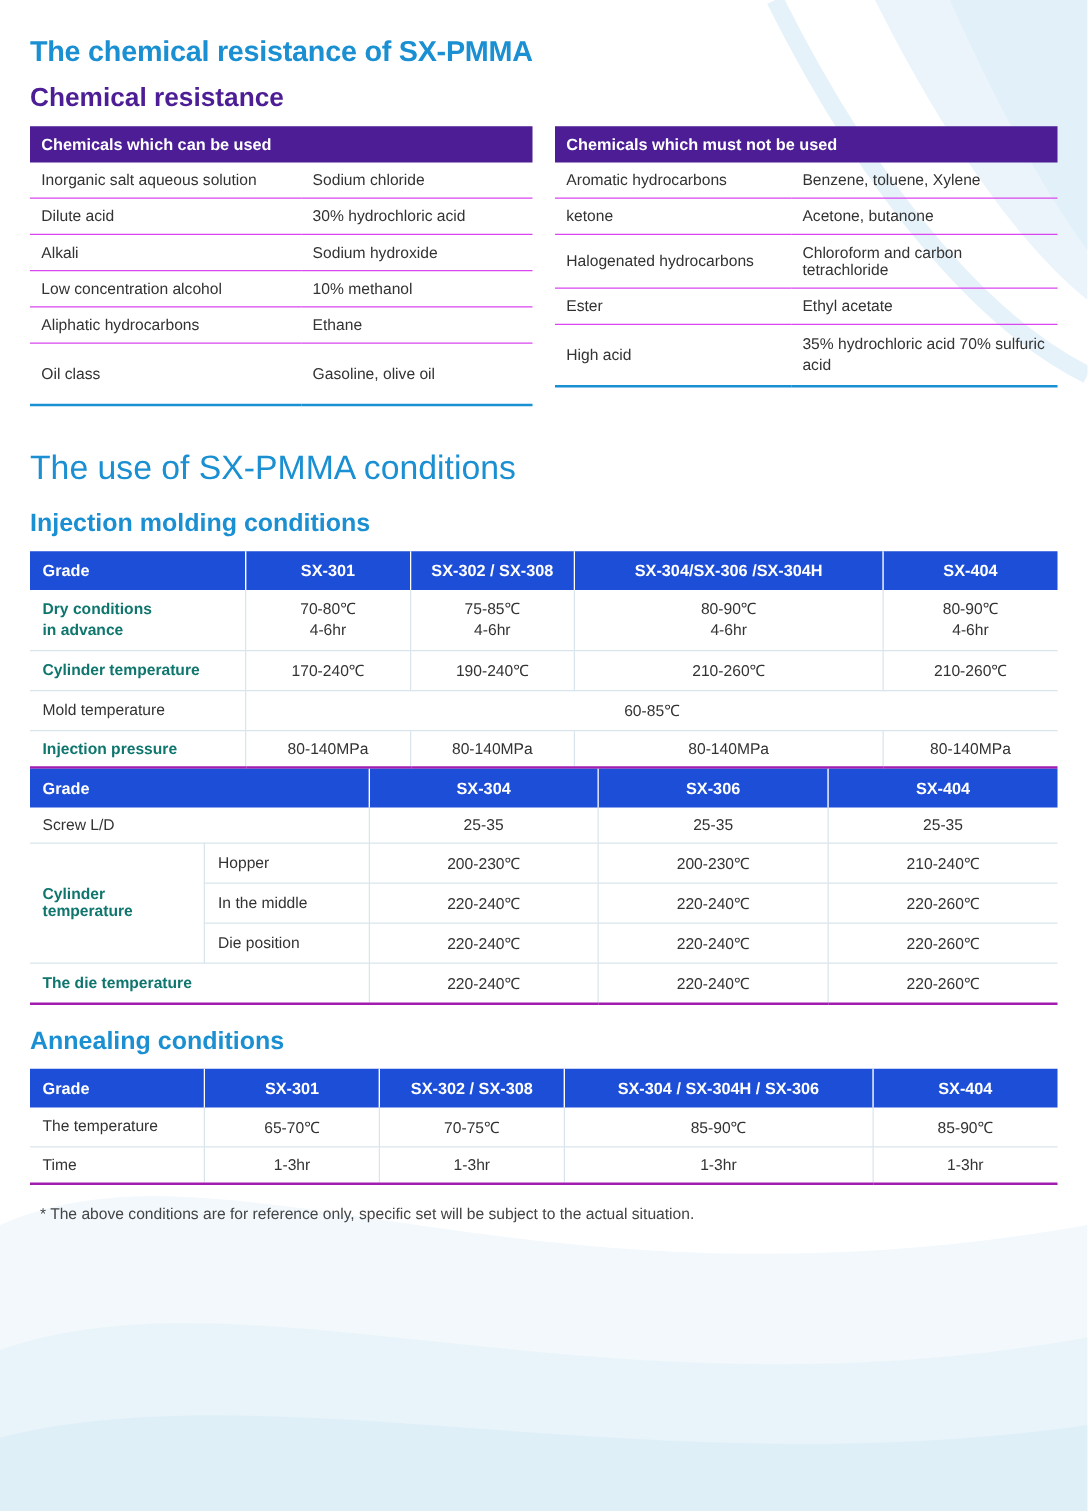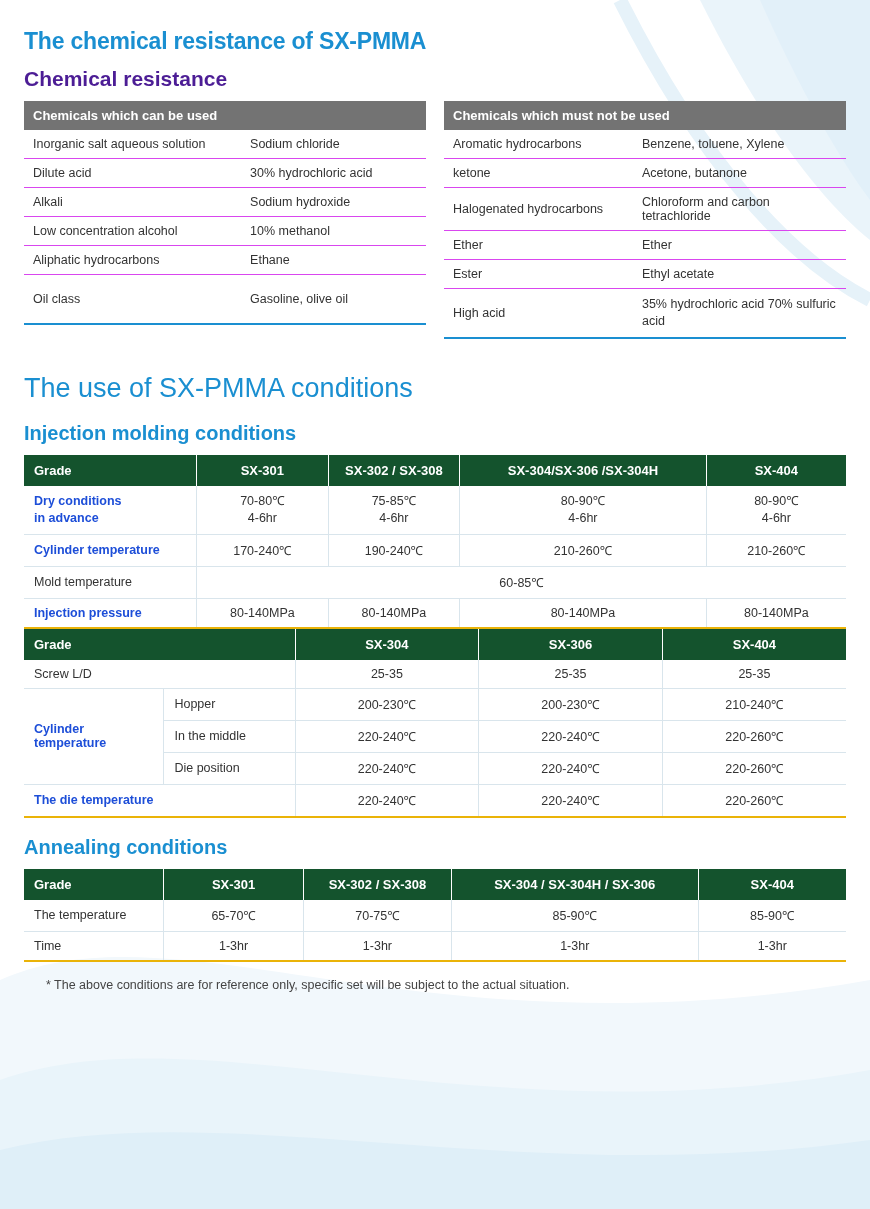--- a/index.html
+++ b/index.html
@@ -61,21 +61,21 @@
   }
   .chem-col {
     flex: 1 1 0;
   }
   table {
     border-collapse: collapse;
     width: 100%;
     font-size: 12.5px;
   }
   .chem-table th {
-    background: #737373;
+    background: #4c1d95;
     color: #ffffff;
     text-align: left;
     font-size: 13px;
     font-weight: bold;
     padding: 7px 9px;
   }
   .chem-table td {
     padding: 7px 9px;
     border-bottom: 1px solid #d946ef;
     color: #333;
@@ -92,21 +92,21 @@
     line-height: 1.35;
   }
 
   
   .cond-table {
     font-size: 12.5px;
     border-collapse: collapse;
     width: 100%;
   }
   .cond-table th {
-    background: #14532d;
+    background: #1d4ed8;
     color: #fff;
     font-weight: bold;
     font-size: 13px;
     padding: 8px 10px;
     border-right: 1px solid #ffffff;
     text-align: center;
   }
   .cond-table th.left {
     text-align: left;
   }
@@ -115,34 +115,34 @@
     padding: 7px 10px;
     border-bottom: 1px solid #d9e5ec;
     border-right: 1px solid #d9e5ec;
     text-align: center;
     vertical-align: middle;
   }
   .cond-table td:last-child { border-right: none; }
   .cond-table td.label {
     text-align: left;
     font-weight: bold;
-    color: #1d4ed8;
+    color: #0f766e;
   }
   .cond-table td.plainlabel {
     text-align: left;
     font-weight: normal;
   }
   .cond-table tr:last-child td {
-    border-bottom: 2px solid #eab308;
+    border-bottom: 2px solid #a21caf;
   }
 
   .note {
     font-size: 12.5px;
     color: #444;
-    margin: 16px 0 0 22px;
+    margin: 16px 0 0 8px;
   }
 </style>
 </head>
 <body>
 
 <svg class="bg-swoosh" width="870" height="1209" viewBox="0 0 870 1209" preserveAspectRatio="none">
   <defs>
     <linearGradient id="g1" x1="0" y1="0" x2="1" y2="1">
       <stop offset="0%" stop-color="#eef6fb"></stop>
       <stop offset="100%" stop-color="#f7fbfd"></stop>
@@ -214,24 +214,20 @@
           </tr>
           <tr>
             <td class="c1">ketone</td>
             <td class="c2">Acetone, butanone</td>
           </tr>
           <tr>
             <td class="c1">Halogenated hydrocarbons</td>
             <td class="c2">Chloroform and carbon tetrachloride</td>
           </tr>
           <tr>
-            <td class="c1">Ether</td>
-            <td class="c2">Ether</td>
-          </tr>
-          <tr>
             <td class="c1">Ester</td>
             <td class="c2">Ethyl acetate</td>
           </tr>
           <tr>
             <td class="c1" style="height:34px;">High acid</td>
             <td class="c2 multi">35% hydrochloric acid
 70% sulfuric acid</td>
           </tr>
         </tbody>
       </table>

